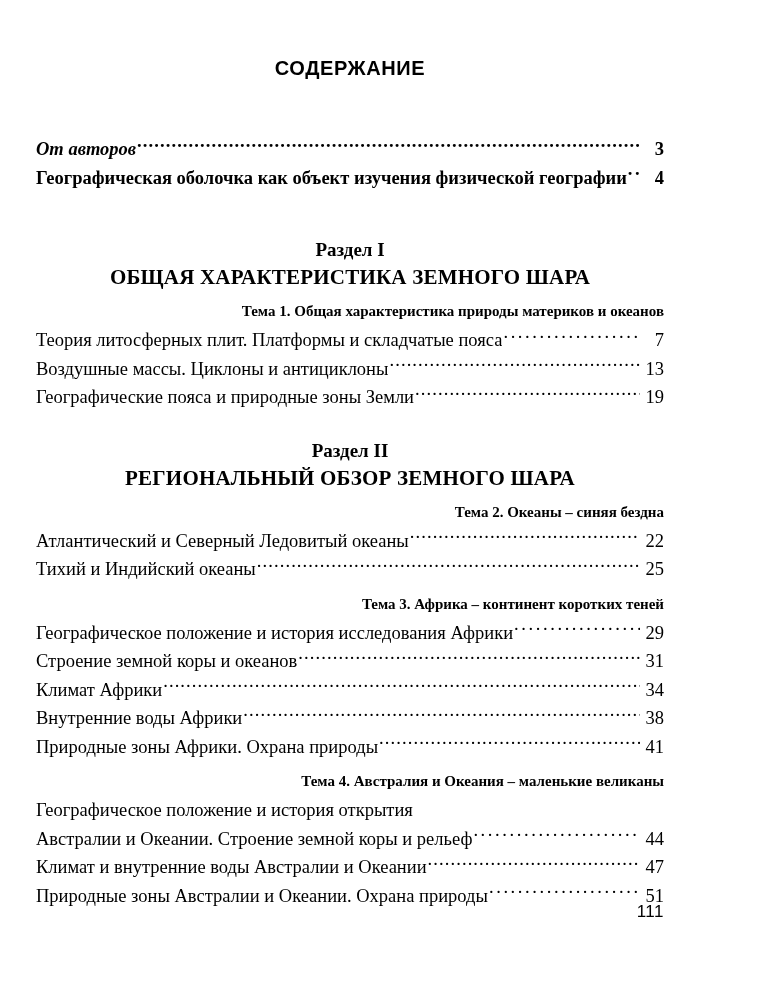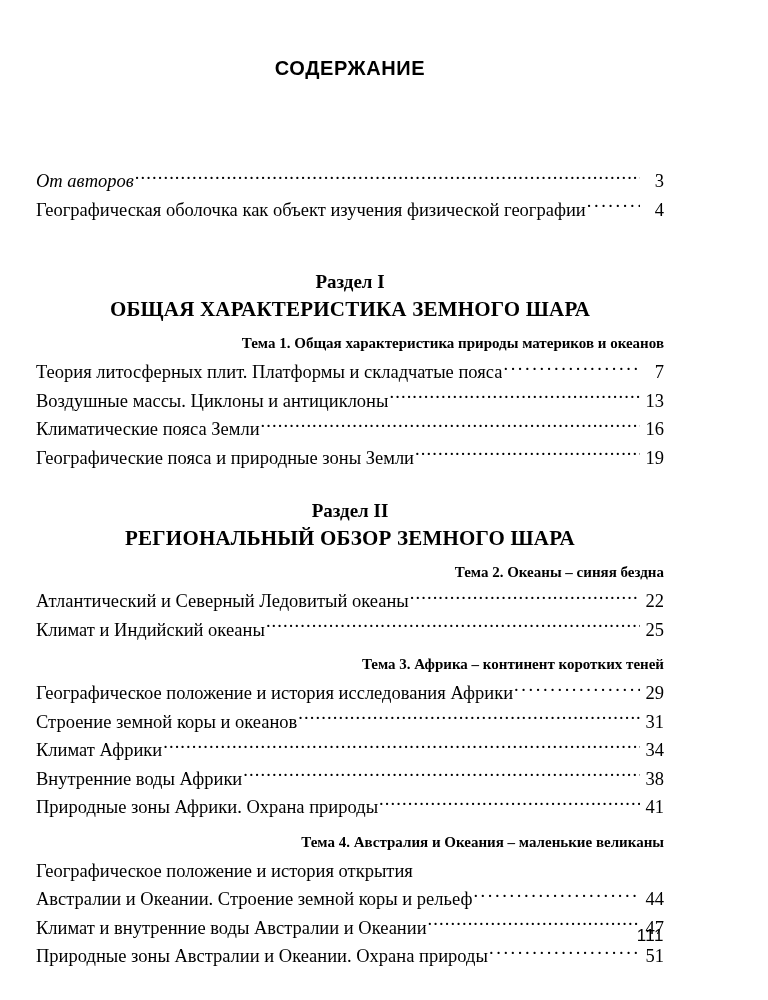--- a/index.html
+++ b/index.html
@@ -35,21 +35,22 @@
     font-size: 20px;
     letter-spacing: 0.6px;
     text-align: center;
     margin: 0;
     padding-top: 57px;
     line-height: 1.1;
   }
 
   
   .front-matter {
-    margin-top: 88px;
+    margin-top: 56px;
+    font-weight: bold;
   }
 
   
   .section-head {
     text-align: center;
     font-weight: bold;
     margin: 0;
   }
   .section-head .section-number {
     display: block;
@@ -130,21 +131,21 @@
 
   
   .toc-entry.gap-wide .leader::after {
     letter-spacing: 2.6px;
   }
 
   
   .folio {
     position: absolute;
     right: 36px;
-    bottom: 54px;
+    bottom: 78px;
     font-family: "Liberation Sans", "DejaVu Sans", sans-serif;
     font-size: 17px;
     letter-spacing: 0.5px;
   }
 </style>
 </head>
 <body>
 
 <div class="page">
 
@@ -181,25 +182,20 @@
       <span class="entry-page">7</span>
     </div>
 
 
     <div class="toc-entry">
       <span class="entry-text">Воздушные массы. Циклоны и антициклоны</span>
       <span class="leader"></span>
       <span class="entry-page">13</span>
     </div>
 
-    <div class="toc-entry">
-      <span class="entry-text">Климатические пояса Земли</span>
-      <span class="leader"></span>
-      <span class="entry-page">16</span>
-    </div>
 
     <div class="toc-entry">
       <span class="entry-text">Географические пояса и природные зоны Земли</span>
       <span class="leader"></span>
       <span class="entry-page">19</span>
     </div>
 
   </div>
 
   <div class="section-block">
@@ -211,21 +207,21 @@
 
     <h2 class="theme-head">Тема 2. Океаны – синяя бездна</h2>
 
     <div class="toc-entry">
       <span class="entry-text">Атлантический и Северный Ледовитый океаны</span>
       <span class="leader"></span>
       <span class="entry-page">22</span>
     </div>
 
     <div class="toc-entry">
-      <span class="entry-text">Климат и Индийский океаны</span>
+      <span class="entry-text">Тихий и Индийский океаны</span>
       <span class="leader"></span>
       <span class="entry-page">25</span>
     </div>
 
     <h2 class="theme-head">Тема 3. Африка – континент коротких теней</h2>
 
     <div class="toc-entry gap-wide">
       <span class="entry-text">Географическое положение и история исследования Африки</span>
       <span class="leader"></span>
       <span class="entry-page">29</span>

